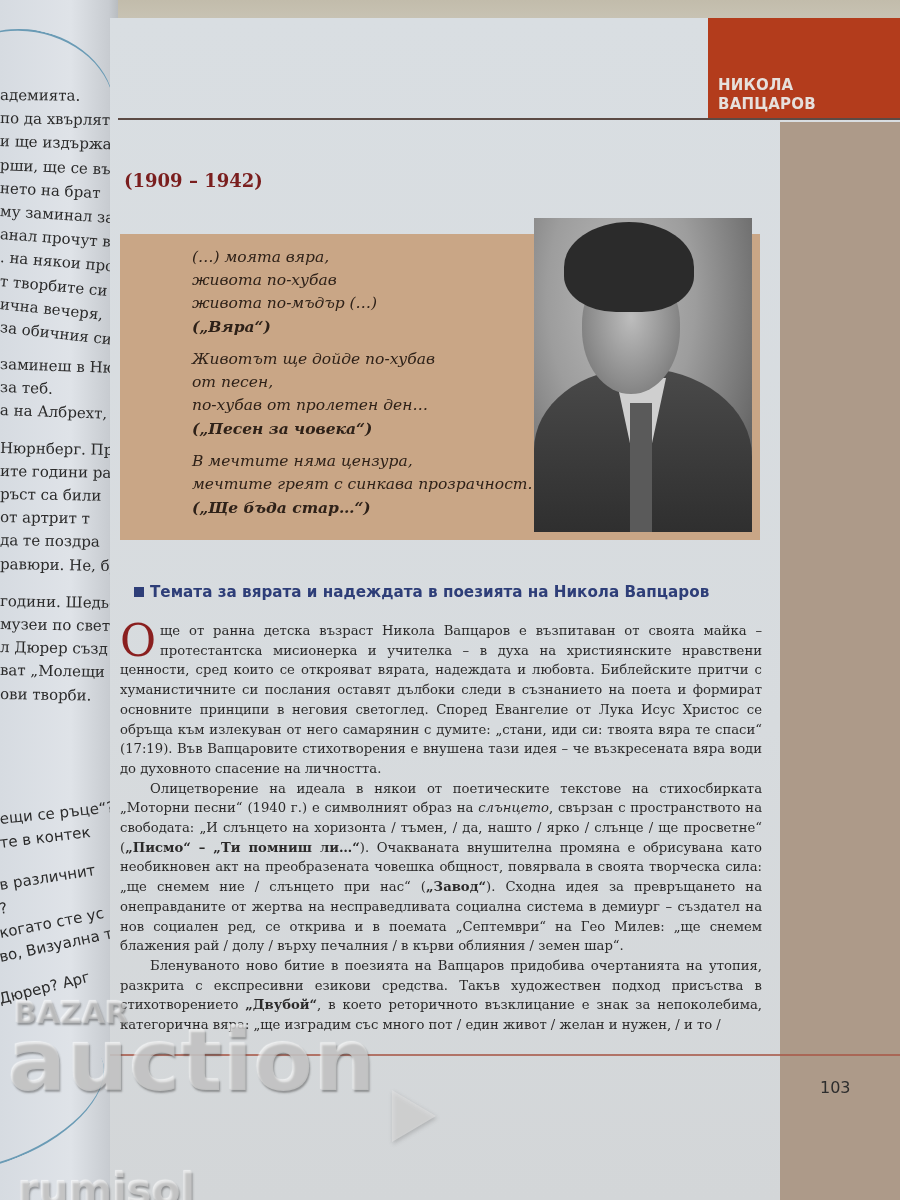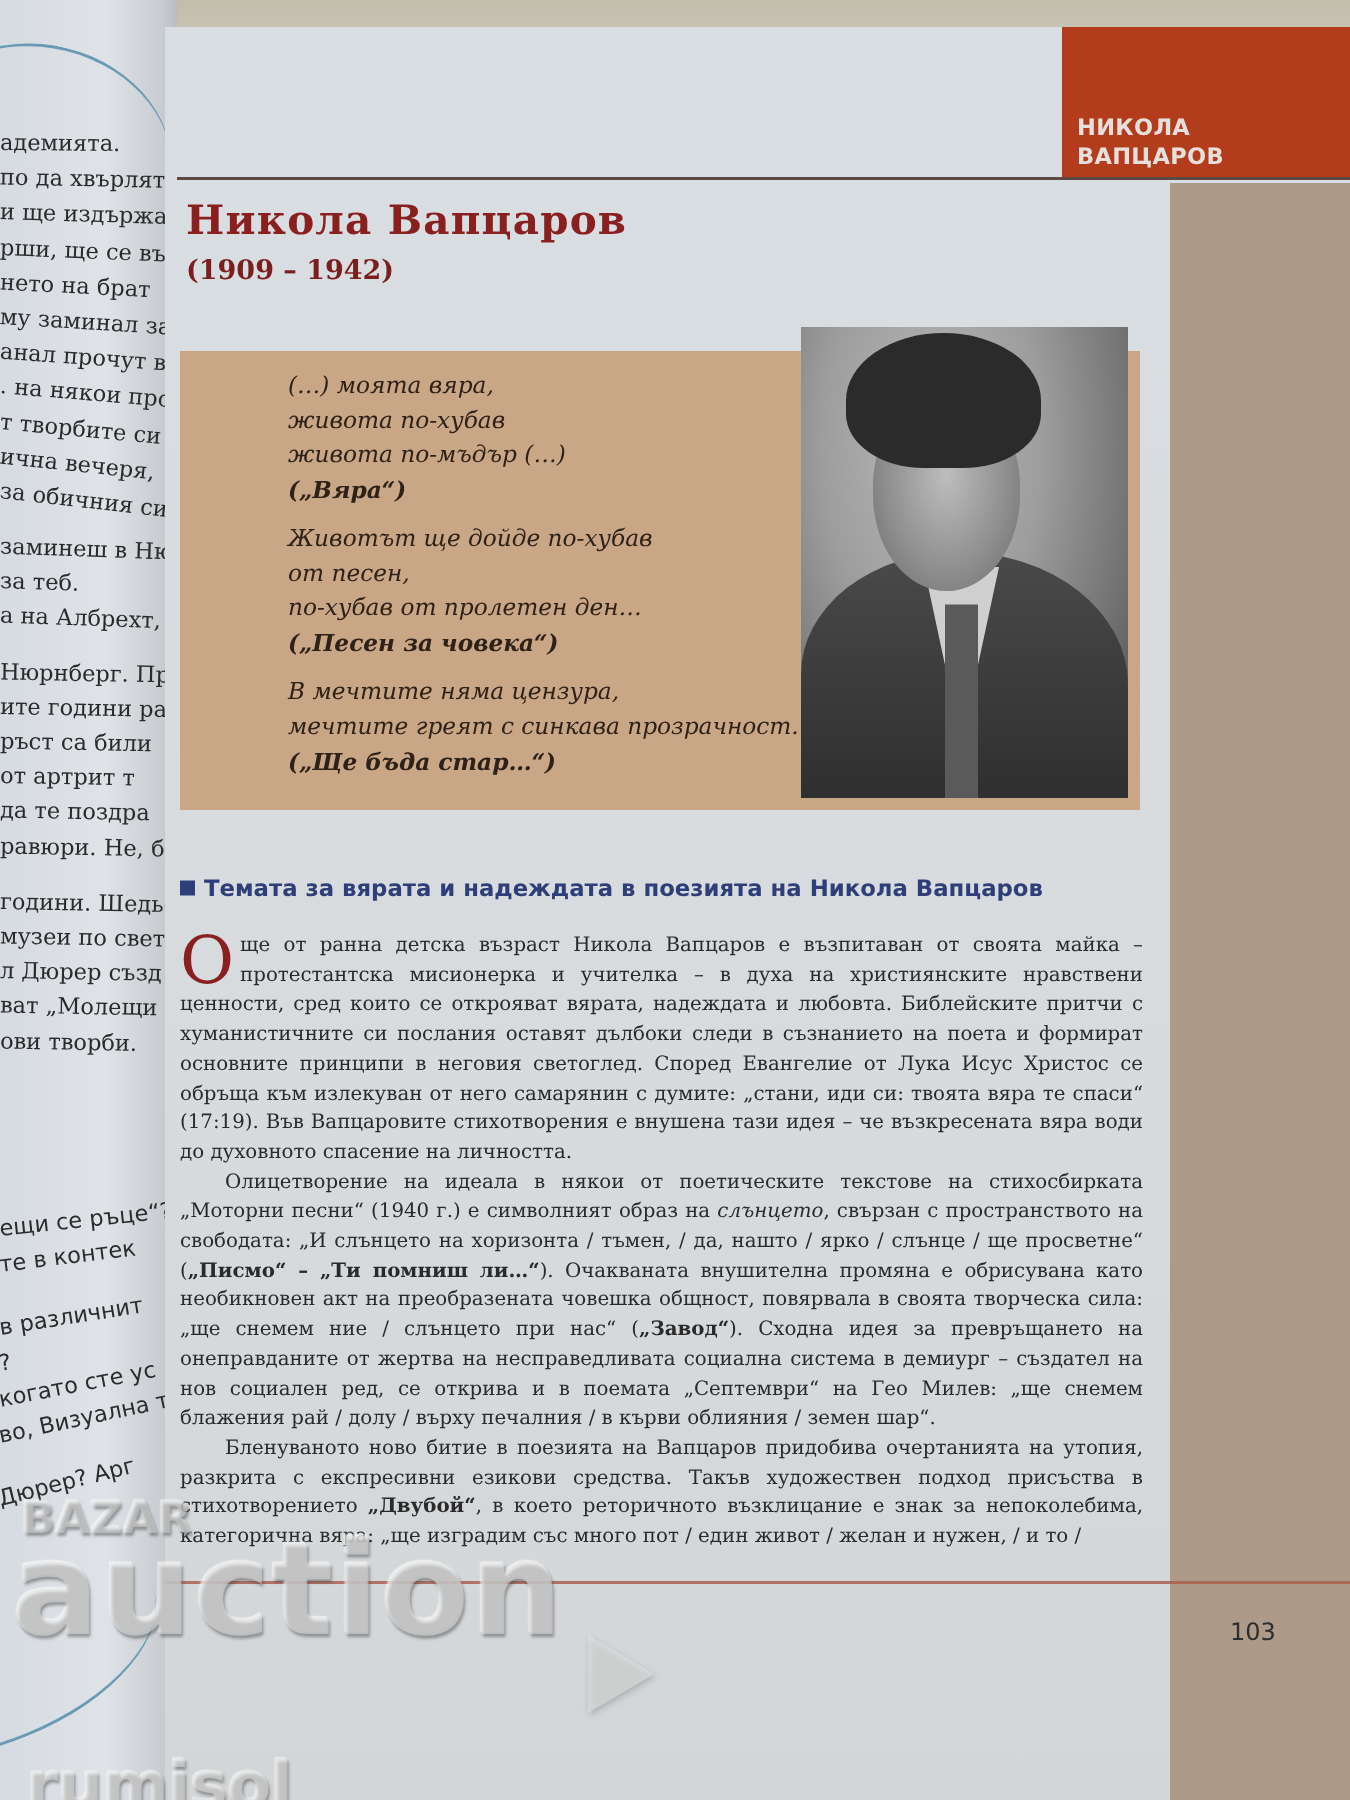--- a/index.html
+++ b/index.html
@@ -102,21 +102,21 @@
     }
     .photo-collar {
       position: absolute; left: 82px; top: 160px; width: 50px; height: 70px;
       background: #cfcfcf; clip-path: polygon(0 0,100% 0,70% 100%,30% 100%);
     }
     .photo-tie {
       position: absolute; left: 96px; top: 185px; width: 22px; height: 130px;
       background: #5a5a5a;
     }
     .h2 {
-      position: absolute; left: 10px; top: 565px;
+      position: absolute; left: 24px; top: 565px;
       font-family: "DejaVu Sans", sans-serif; font-weight: bold; font-size: 15.2px;
       color: #2e3e78; white-space: nowrap;
     }
     .h2-bullet {
       display: inline-block; width: 10px; height: 10px; background: #2e3e78;
       margin-right: 6px; vertical-align: 0px;
     }
     .body-text {
       position: absolute; left: 10px; top: 603px; width: 642px;
       font-family: "DejaVu Serif", serif; font-size: 13.2px; color: #2b2a2a;
@@ -209,21 +209,20 @@
   <div class="right-band"></div>
 
   <div class="section-tab">
     <div class="section-tab-text">
       <div>НИКОЛА</div>
       <div>ВАПЦАРОВ</div>
     </div>
   </div>
   <div class="header-rule"></div>
 
-  <div class="title">Никола Вапцаров</div>
   <div class="years">(1909 – 1942)</div>
 
   <div class="quote-box">
     <div class="poem">
       <div>
         <div class="poem-line">(…) моята вяра,</div>
         <div class="poem-line">живота по-хубав</div>
         <div class="poem-line">живота по-мъдър (…)</div>
         <div class="poem-line poem-title">(„Вяра“)</div>
       </div>

